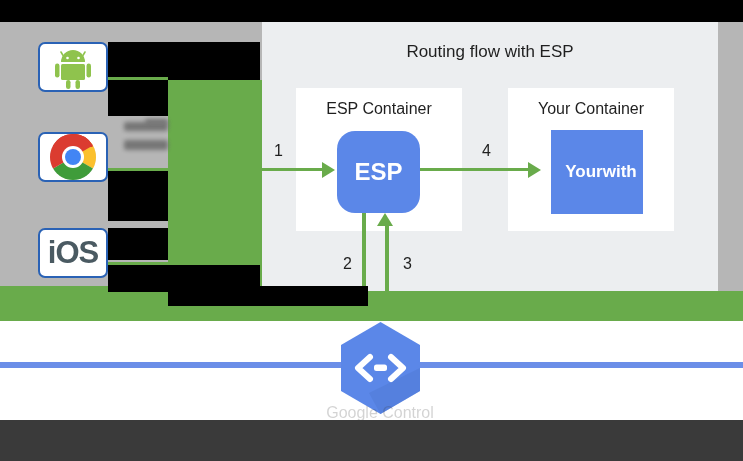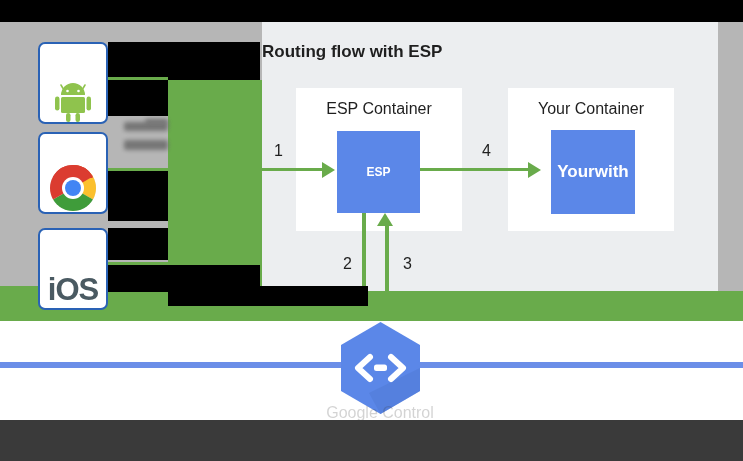--- a/index.html
+++ b/index.html
@@ -67,27 +67,27 @@
     top: 80px;
     width: 112px;
     height: 206px;
     background: #69ab4b;
   }
 
   
   .tile {
     position: absolute;
     width: 70px;
-    height: 82px;
+    height: 50px;
     background: #ffffff;
     border: 2px solid #2a62b5;
     border-radius: 7px;
     box-sizing: border-box;
     display: flex;
-    align-items: flex-end;
+    align-items: center;
     justify-content: center;
   }
   .tile-android { left: 38px; top: 42px; }
   .tile-chrome  { left: 38px; top: 132px; }
   .tile-ios     { left: 38px; top: 228px; }
 
   .ios-text {
     font-size: 31px;
     font-weight: bold;
     color: #4a5a62;
@@ -140,24 +140,23 @@
     width: 456px;
     height: 269px;
     background: #eceef0;
   }
 
   .panel-title {
     position: absolute;
     left: 0;
     top: 20px;
     width: 456px;
-    text-align: left;
+    text-align: center;
     font-size: 17px;
     color: #1f1f1f;
-    font-weight: bold;
   }
 
   .container-box {
     position: absolute;
     background: #ffffff;
   }
   .box-esp  { left: 296px; top: 88px; width: 166px; height: 143px; }
   .box-your { left: 508px; top: 88px; width: 166px; height: 143px; }
 
   .container-label {
@@ -174,22 +173,22 @@
     position: absolute;
     background: #5b87e8;
     display: flex;
     align-items: center;
     justify-content: center;
     text-align: center;
     color: #ffffff;
     font-weight: bold;
     line-height: 1.25;
   }
-  .node-esp  { left: 337px; top: 131px; width: 83px; height: 82px; font-size: 12px; }
-  .node-your { left: 551px; top: 130px; width: 84px; height: 84px; font-size: 17px; }
+  .node-esp  { left: 337px; top: 131px; width: 83px; height: 82px; font-size: 24px; border-radius: 18px; }
+  .node-your { left: 551px; top: 130px; width: 84px; height: 84px; font-size: 17px; padding-left: 8px; }
 
   
   .arrow-line {
     position: absolute;
     background: #69ab4b;
   }
   .h-line { height: 3px; }
   .v-line { width: 4px; }
 
   .arrow-head-r {

